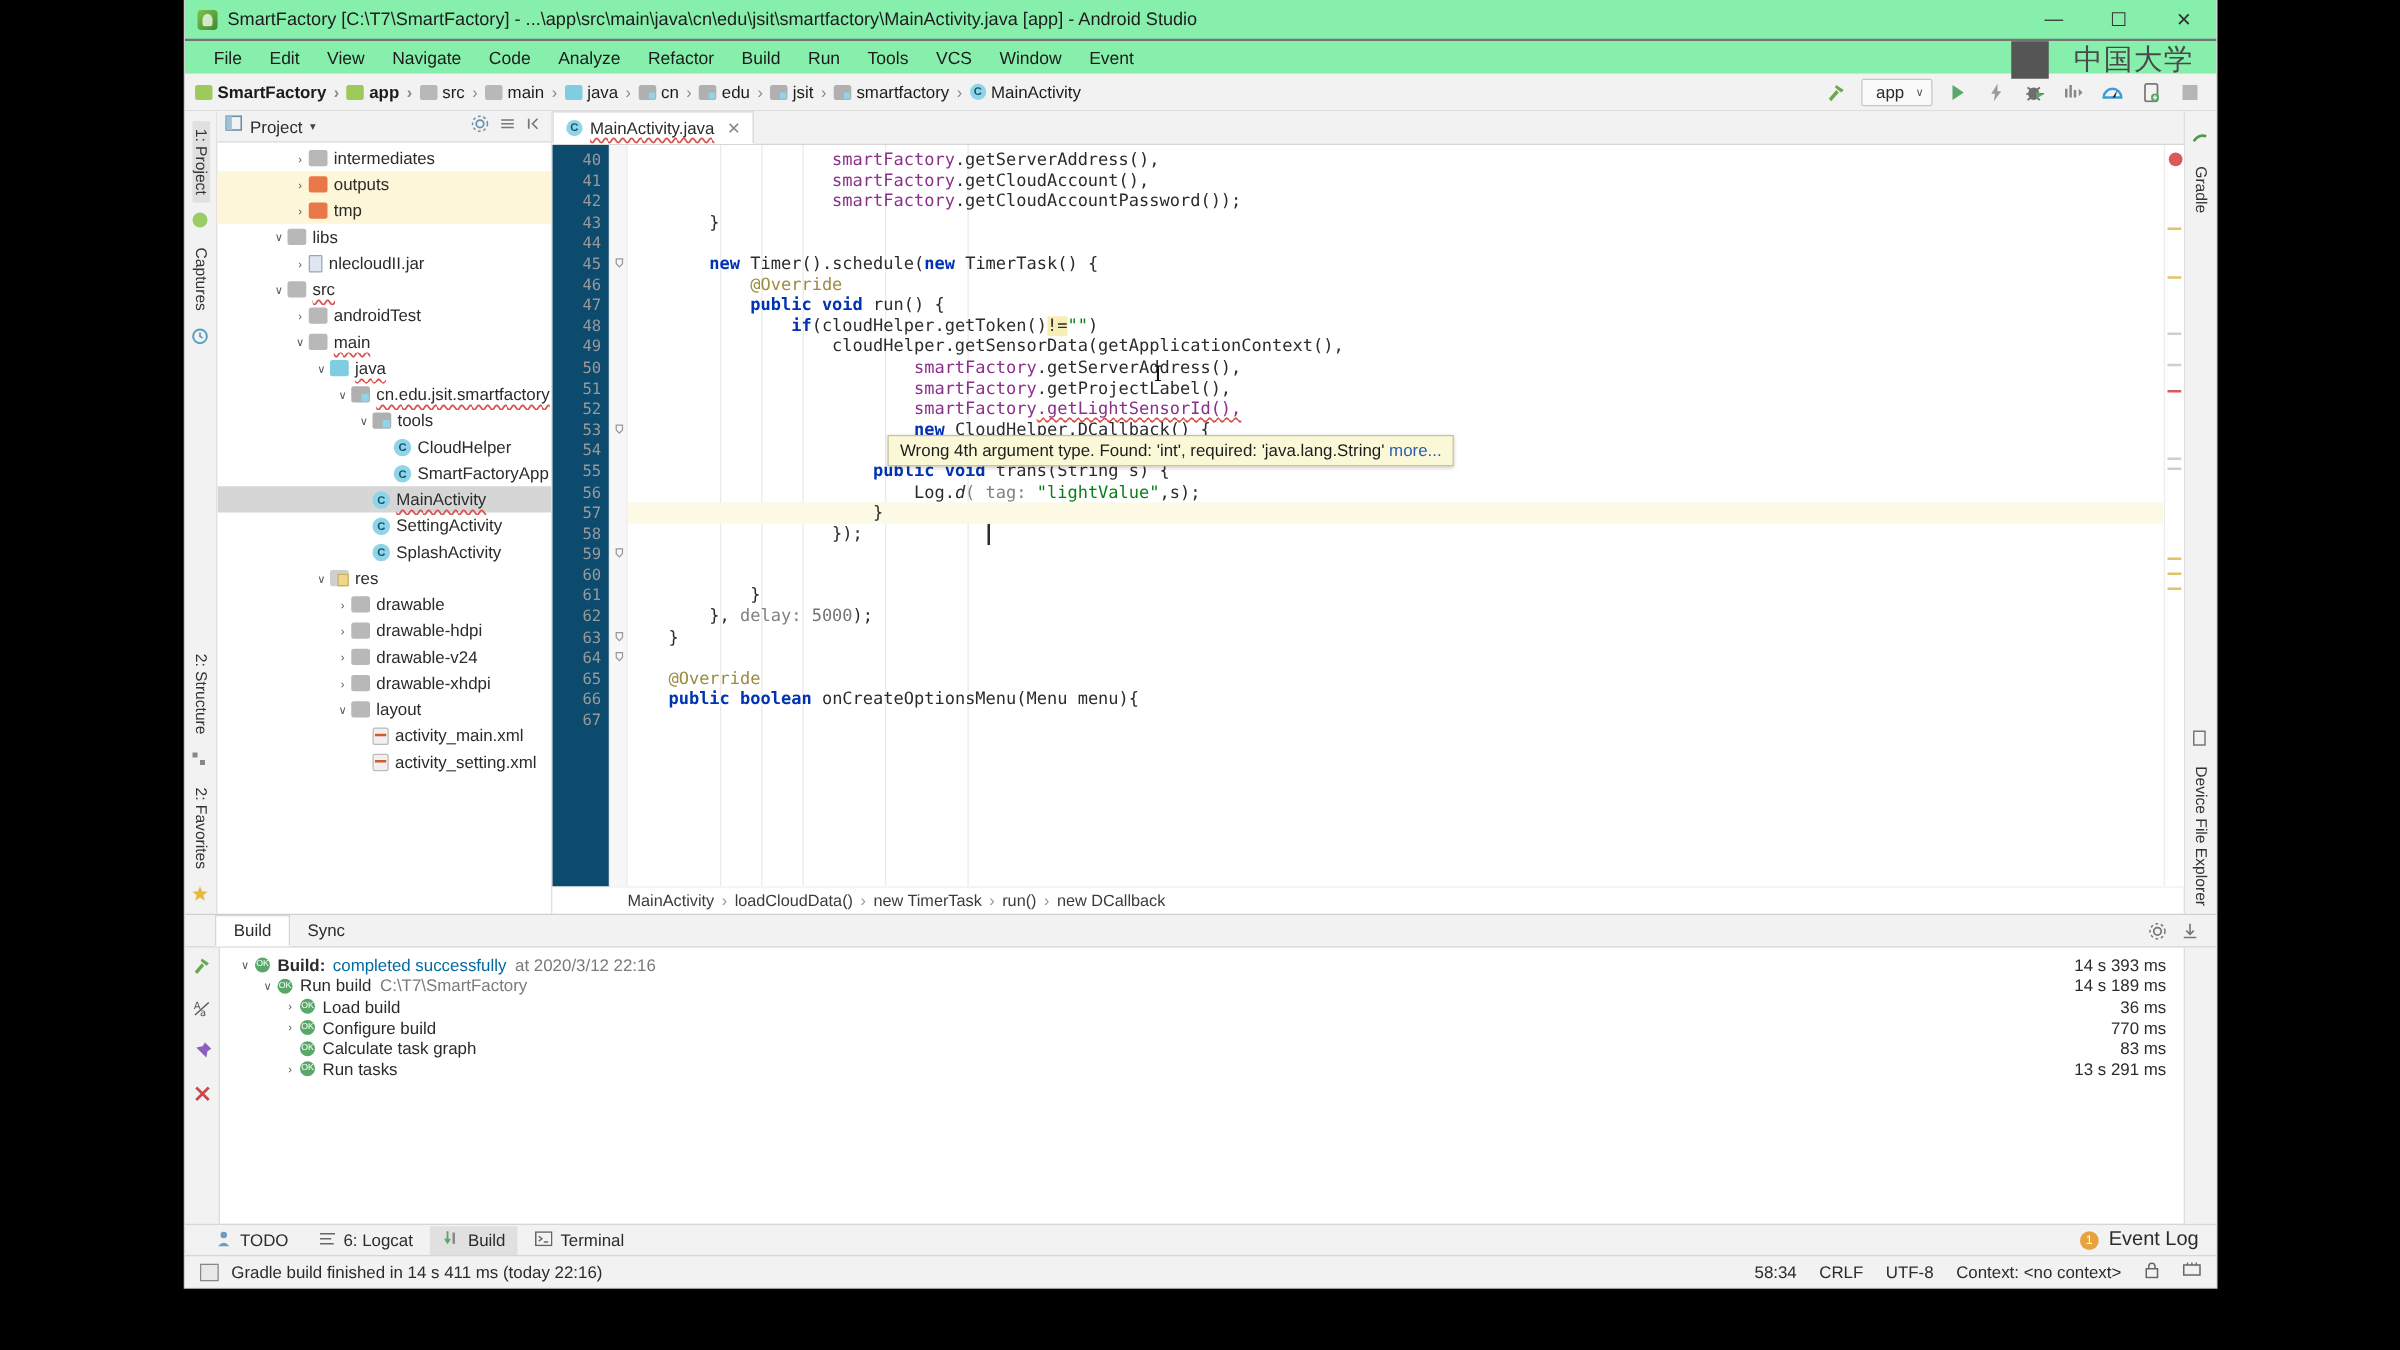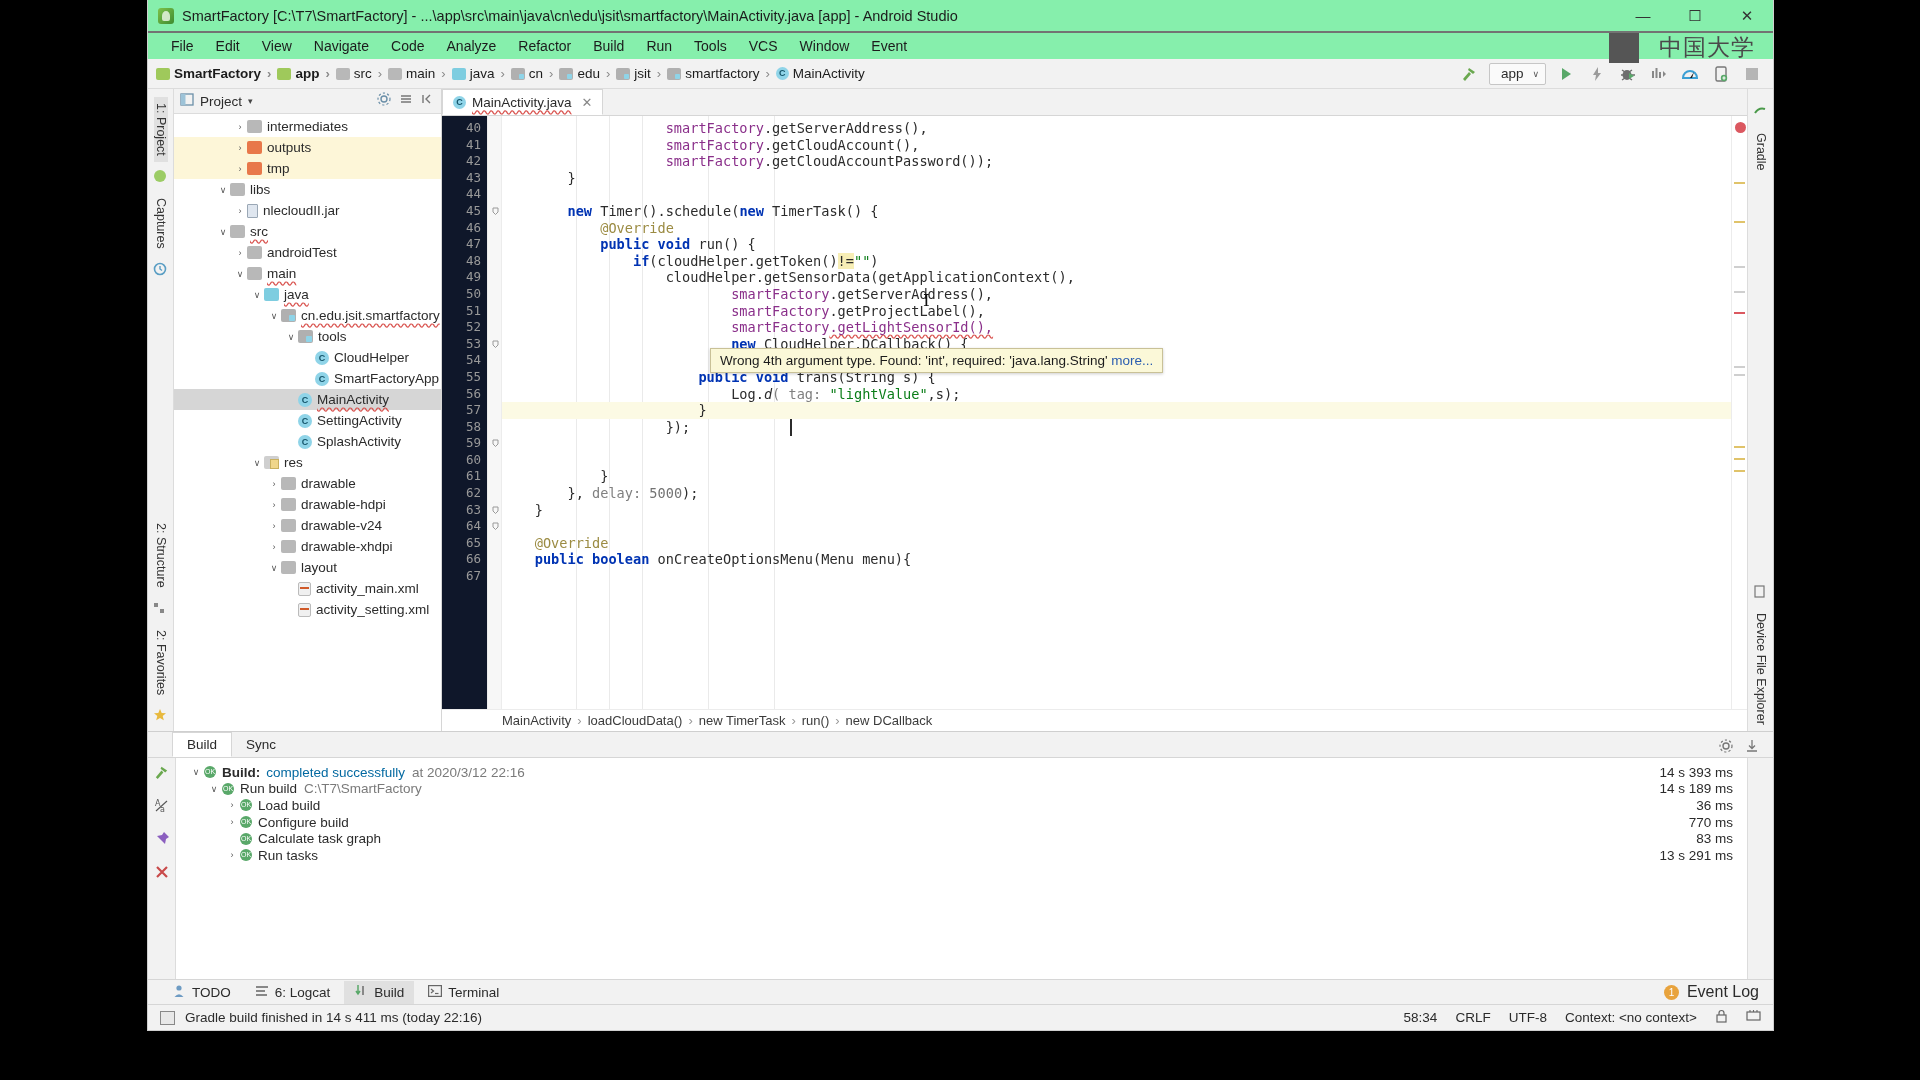--- a/index.html
+++ b/index.html
@@ -98,21 +98,21 @@
   
   .editor-col { flex:1; display:flex; flex-direction:column; min-width:0; }
   .tabbar { height:27px; background:#f2f2f2; display:flex; align-items:flex-end;
             border-bottom:1px solid #d6d6d6; flex:none;}
   .etab { height:26px; display:flex; align-items:center; gap:6px; padding:0 10px;
           background:#fff; border:1px solid #d6d6d6; border-bottom:1px solid #fff;
           font-size:13.5px; }
   .etab .x { color:#888; font-size:13px; margin-left:4px;}
 
   .editor-wrap { flex:1; display:flex; min-height:0; position:relative; background:#fff; }
-  .gutter { width:46px; background:#0f172a; border-right:1px solid #ececec; flex:none;
+  .gutter { width:46px; background:#0c4a6e; border-right:1px solid #ececec; flex:none;
             padding-top:4px; position:relative;}
   .gnum { height:16.6px; font-size:12.5px; color:#999; text-align:right; padding-right:6px;
           font-family:"DejaVu Sans Mono", monospace; position:relative;}
   .gmark { position:absolute; right:-14px; top:2px; width:11px;height:11px; }
   .fold-col { width:14px; background:#f7f7f7; border-right:1px solid #ececec; flex:none;
               padding-top:4px; position:relative;}
   .code-area { flex:1; padding-top:4px; position:relative; overflow:hidden;
                font-family:"DejaVu Sans Mono", monospace; font-size:13.6px; }
   .cline { height:16.6px; white-space:pre; color:#2b2b2b; line-height:16.6px; }
   .cline.cur { background:#fcfae4; }

